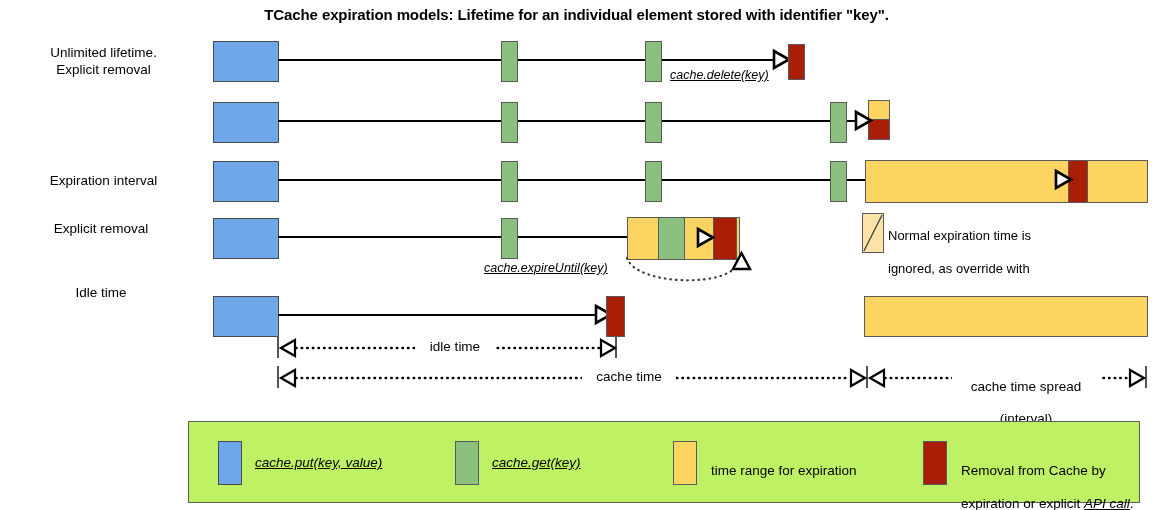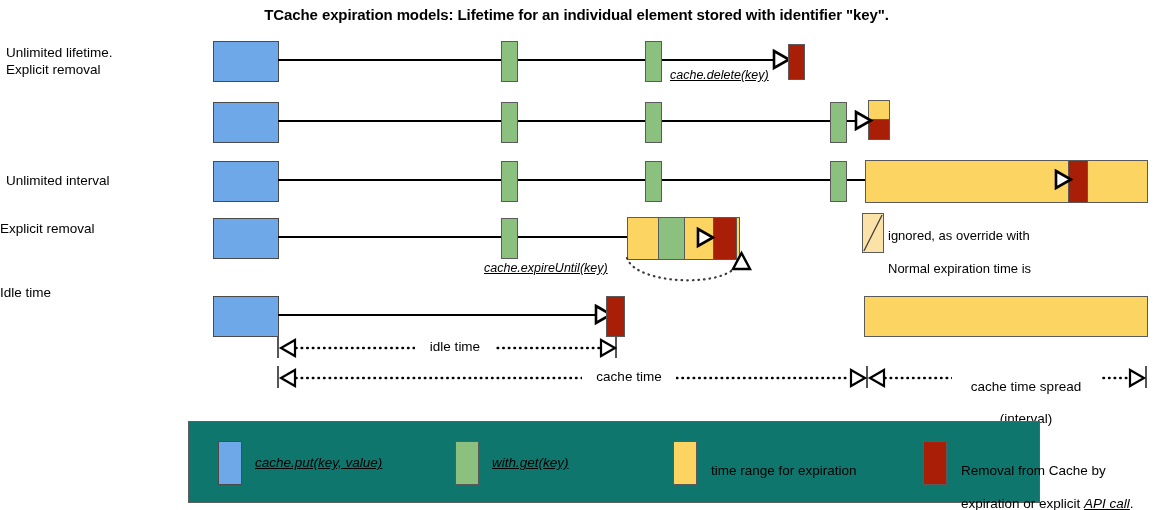--- a/index.html
+++ b/index.html
@@ -19,21 +19,21 @@
   #title{
     left:0;top:6px;width:1153px;
     text-align:center;
     font-size:15px;
     font-weight:bold;
     letter-spacing:-0.1px;
   }
 
   
   .row-label{
-    text-align:left;
+    text-align:center;
     font-size:13.5px;
     line-height:17px;
     color:#000;
   }
   .row-label .u{font-style:italic;text-decoration:underline;}
 
   
   .put-box{
     background:#6fa8e8;
     border:1.5px solid #4a4a4a;
@@ -91,23 +91,23 @@
   .dim-label{
     font-size:13.5px;
     line-height:16px;
     text-align:center;
     background:#fff;
     white-space:pre-line;
   }
 
   
   #legend-box{
-    left:188px;top:421px;width:852px;height:82px;
+    left:188px;top:421px;width:952px;height:82px;
     border:1.8px solid #5e5e5e;
-    background:#0f766e;
+    background:#bef264;
     box-sizing:border-box;
   }
   .legend-swatch{box-sizing:border-box;}
   .legend-text{
     font-size:13.5px;
     line-height:16.5px;
     white-space:pre-line;
   }
   .legend-text .u{font-style:italic;text-decoration:underline;}
   .legend-code{
@@ -150,21 +150,21 @@
     <div class="abs get-box" style="left:645px;top:102px;width:17px;height:41px;"></div>
     <div class="abs get-box" style="left:830px;top:102px;width:17px;height:41px;"></div>
     <div class="abs yellow-box" style="left:868px;top:100px;width:22px;height:20px;"></div>
     <div class="abs red-box" style="left:868px;top:119px;width:22px;height:21px;"></div>
     <svg class="abs" style="left:852px;top:109px;width:24px;height:24px;" viewBox="0 0 24 24">
       <polygon points="4,3 19,11.5 4,20" fill="#ffffff" stroke="#000000" stroke-width="2.6"></polygon>
     </svg>
   </div>
 
   <div class="abs row-label" style="left:6px;top:172px;width:195px;">
-    <div>Unlimited interval</div>
+    <div>Expiration interval</div>
   </div>
 
   <div class="abs">
     <div class="abs put-box" style="left:213px;top:161px;width:66px;height:41px;"></div>
     <div class="abs tl-line" style="left:278px;top:179px;width:805px;"></div>
     <div class="abs get-box" style="left:501px;top:161px;width:17px;height:41px;"></div>
     <div class="abs get-box" style="left:645px;top:161px;width:17px;height:41px;"></div>
     <div class="abs get-box" style="left:830px;top:161px;width:17px;height:41px;"></div>
     <div class="abs" style="left:865px;top:160px;width:283px;height:43px;border:1.2px solid #5a5a5a;box-sizing:border-box;background:#fcd462;overflow:hidden;">
       <div class="abs red-plain" style="left:203px;top:0px;width:18px;height:41px;"></div>
@@ -203,22 +203,22 @@
     </svg>
   </div>
 
   <div class="abs">
     <div class="abs" style="left:862px;top:213px;width:22px;height:40px;background:#fbe3a8;border:1.2px solid #5a5a5a;box-sizing:border-box;">
       <svg style="position:absolute;left:0;top:0;width:100%;height:100%;" viewBox="0 0 22 40" preserveAspectRatio="none">
         <line x1="1" y1="39" x2="21" y2="1" stroke="#3a3a3a" stroke-width="1.4"></line>
       </svg>
     </div>
     <div class="abs note-text" style="left:888px;top:211px;width:250px;">
+      <div>Normal expiration time is</div>
       <div>ignored, as override with</div>
-      <div>Normal expiration time is</div>
       <div><span class="u">expireUntil()</span><span> is done</span></div>
     </div>
   </div>
 
   <div class="abs row-label" style="left:0px;top:284px;width:202px;">
     <div>Idle time</div>
   </div>
 
   <div class="abs">
     <div class="abs put-box" style="left:213px;top:296px;width:66px;height:41px;"></div>
@@ -263,21 +263,21 @@
       <div>cache time spread</div>
       <div>(interval)</div>
     </div>
   </div>
 
   <div class="abs" id="legend-box">
     <div class="abs put-box legend-swatch" style="left:29px;top:19px;width:24px;height:44px;"></div>
     <div class="abs legend-code" style="left:66px;top:33px;">cache.put(key, value)</div>
 
     <div class="abs get-box legend-swatch" style="left:266px;top:19px;width:24px;height:44px;"></div>
-    <div class="abs legend-code" style="left:303px;top:33px;">with.get(key)</div>
+    <div class="abs legend-code" style="left:303px;top:33px;">cache.get(key)</div>
 
     <div class="abs yellow-box legend-swatch" style="left:484px;top:19px;width:24px;height:44px;"></div>
     <div class="abs legend-text" style="left:522px;top:24px;width:210px;">
       <div>time range for expiration</div>
     </div>
 
     <div class="abs red-box legend-swatch" style="left:734px;top:19px;width:24px;height:44px;"></div>
     <div class="abs legend-text" style="left:772px;top:24px;width:230px;">
       <div>Removal from Cache by</div>
       <div><span>expiration or explicit </span><span class="u">API call</span><span>.</span></div>

